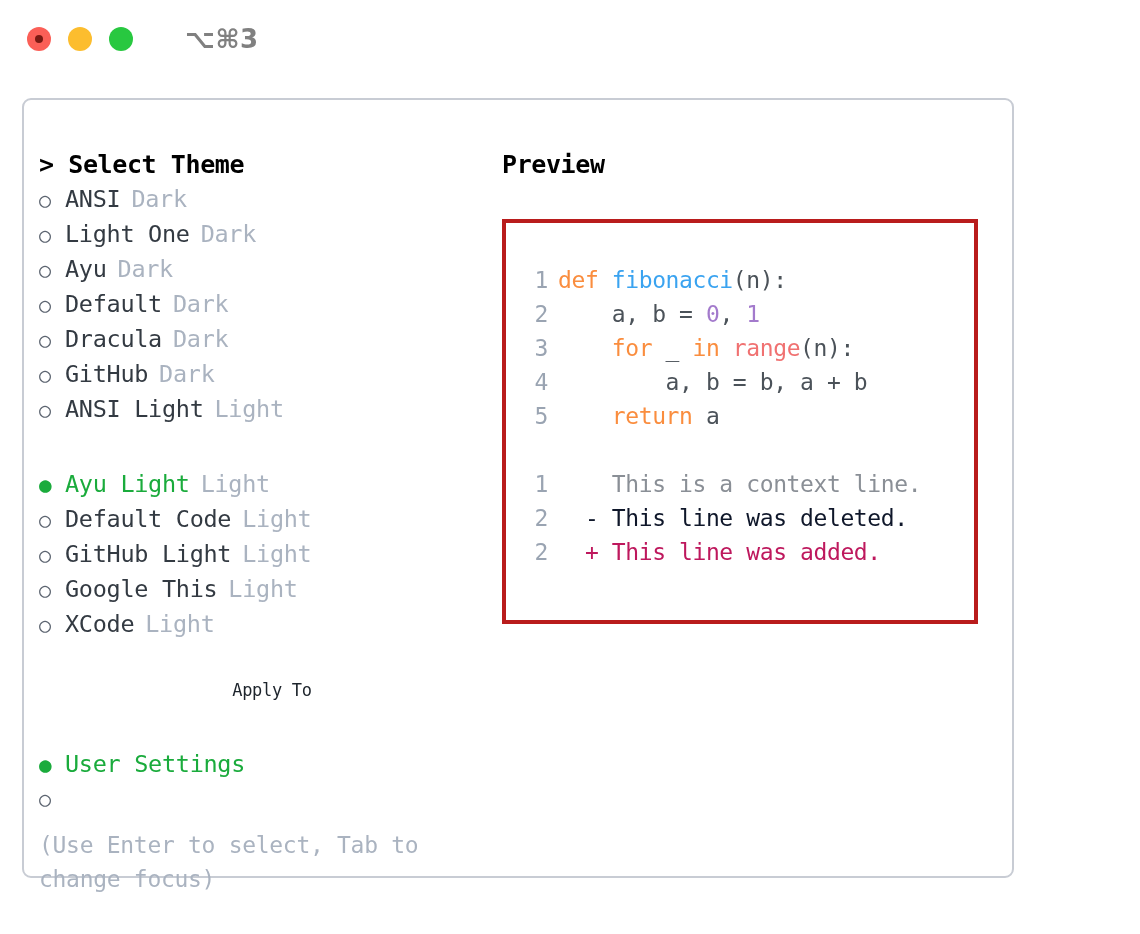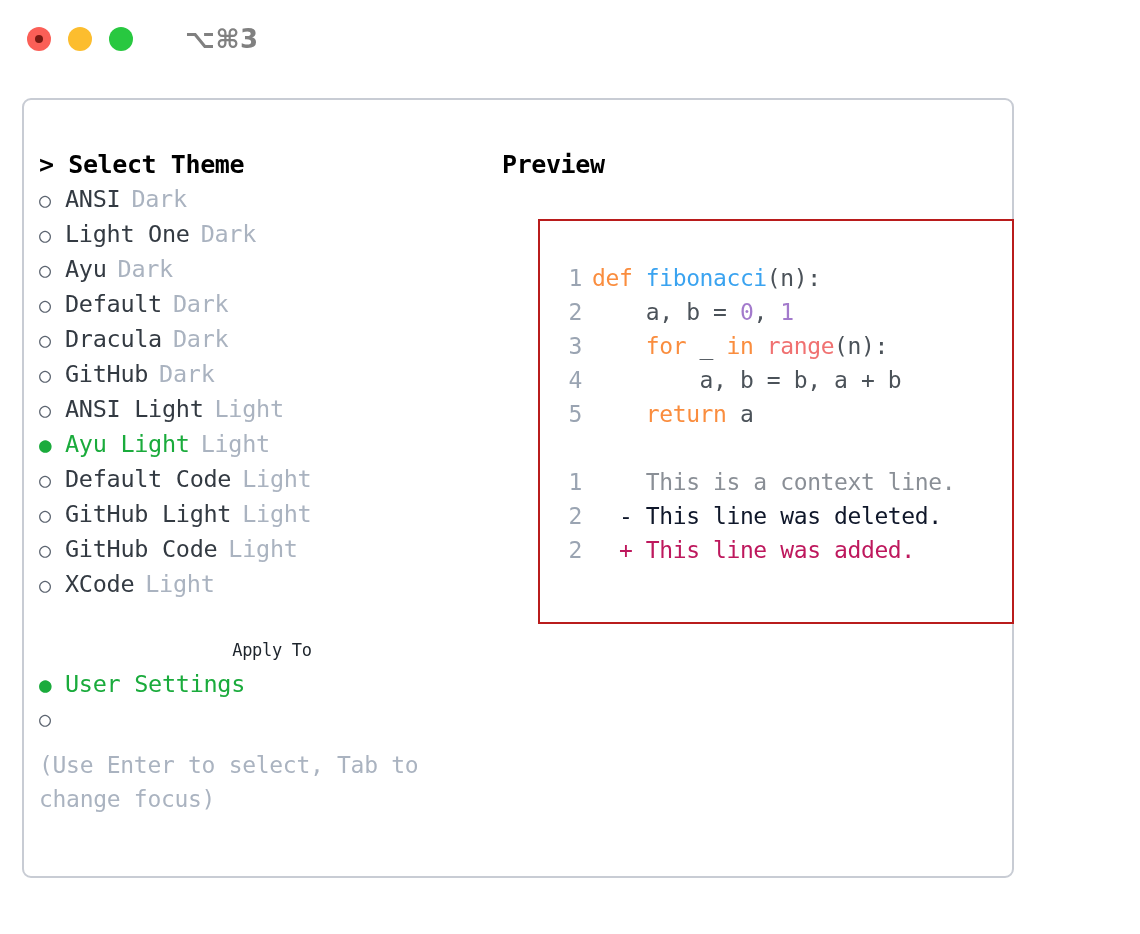--- a/index.html
+++ b/index.html
@@ -107,21 +107,21 @@
   }
   .marker {
     width: 26px;
     display: inline-block;
     flex: none;
     font-size: 20px;
     color: #5c6470;
   }
   .marker.on { color: #1aab3c; font-size: 21px; }
   .opt-name  { color: #333a42; }
-  .opt-row.selected .opt-name { color: #1aab3c; }
+  .opt-row.selected .opt-name { color: #1aab3c; margin-top: 40px; }
   .opt-suffix {
     color: #aab3c0;
     margin-left: 11px;
   }
   .group-head {
     font-size: 17px;
     color: #1d242c;
     letter-spacing: -0.3px;
     line-height: 34px;
     padding-left: 26px;
@@ -141,25 +141,24 @@
   .right-col {
     position: absolute;
     left: 478px;
     top: 48px;
     width: 490px;
   }
   .preview-box {
     margin-top: 37px;
     width: 476px;
     height: 405px;
-    border: 2px solid #b91c1c;
+    border: 4px solid #b91c1c;
     box-sizing: border-box;
     background: #ffffff;
     position: relative;
-    margin-left: 36px;
   }
   .code {
     position: absolute;
     left: 12px;
     top: 40px;
     font-size: 23px;
     line-height: 34px;
     letter-spacing: -0.4px;
     white-space: pre;
   }
@@ -204,21 +203,21 @@
             <div class="opt-row"><span class="marker">○</span><span class="opt-name">ANSI</span><span class="opt-suffix">Dark</span></div>
             <div class="opt-row"><span class="marker">○</span><span class="opt-name">Light One</span><span class="opt-suffix">Dark</span></div>
             <div class="opt-row"><span class="marker">○</span><span class="opt-name">Ayu</span><span class="opt-suffix">Dark</span></div>
             <div class="opt-row"><span class="marker">○</span><span class="opt-name">Default</span><span class="opt-suffix">Dark</span></div>
             <div class="opt-row"><span class="marker">○</span><span class="opt-name">Dracula</span><span class="opt-suffix">Dark</span></div>
             <div class="opt-row"><span class="marker">○</span><span class="opt-name">GitHub</span><span class="opt-suffix">Dark</span></div>
             <div class="opt-row"><span class="marker">○</span><span class="opt-name">ANSI Light</span><span class="opt-suffix">Light</span></div>
             <div class="opt-row selected"><span class="marker on">●</span><span class="opt-name">Ayu Light</span><span class="opt-suffix">Light</span></div>
             <div class="opt-row"><span class="marker">○</span><span class="opt-name">Default Code</span><span class="opt-suffix">Light</span></div>
             <div class="opt-row"><span class="marker">○</span><span class="opt-name">GitHub Light</span><span class="opt-suffix">Light</span></div>
-            <div class="opt-row"><span class="marker">○</span><span class="opt-name">GitHub Code</span><span class="opt-suffix">Light</span></div>
+            <div class="opt-row"><span class="marker">○</span><span class="opt-name">Google This</span><span class="opt-suffix">Light</span></div>
             <div class="opt-row"><span class="marker">○</span><span class="opt-name">XCode</span><span class="opt-suffix">Light</span></div>
           </div>
 
         <div class="spacer-row"></div>
 
         <div class="group-head">Apply To</div>
         <div id="apply-list">
             <div class="opt-row selected"><span class="marker on">●</span><span class="opt-name">User Settings</span></div>
             <div class="opt-row"><span class="marker">○</span></div>
           </div>

